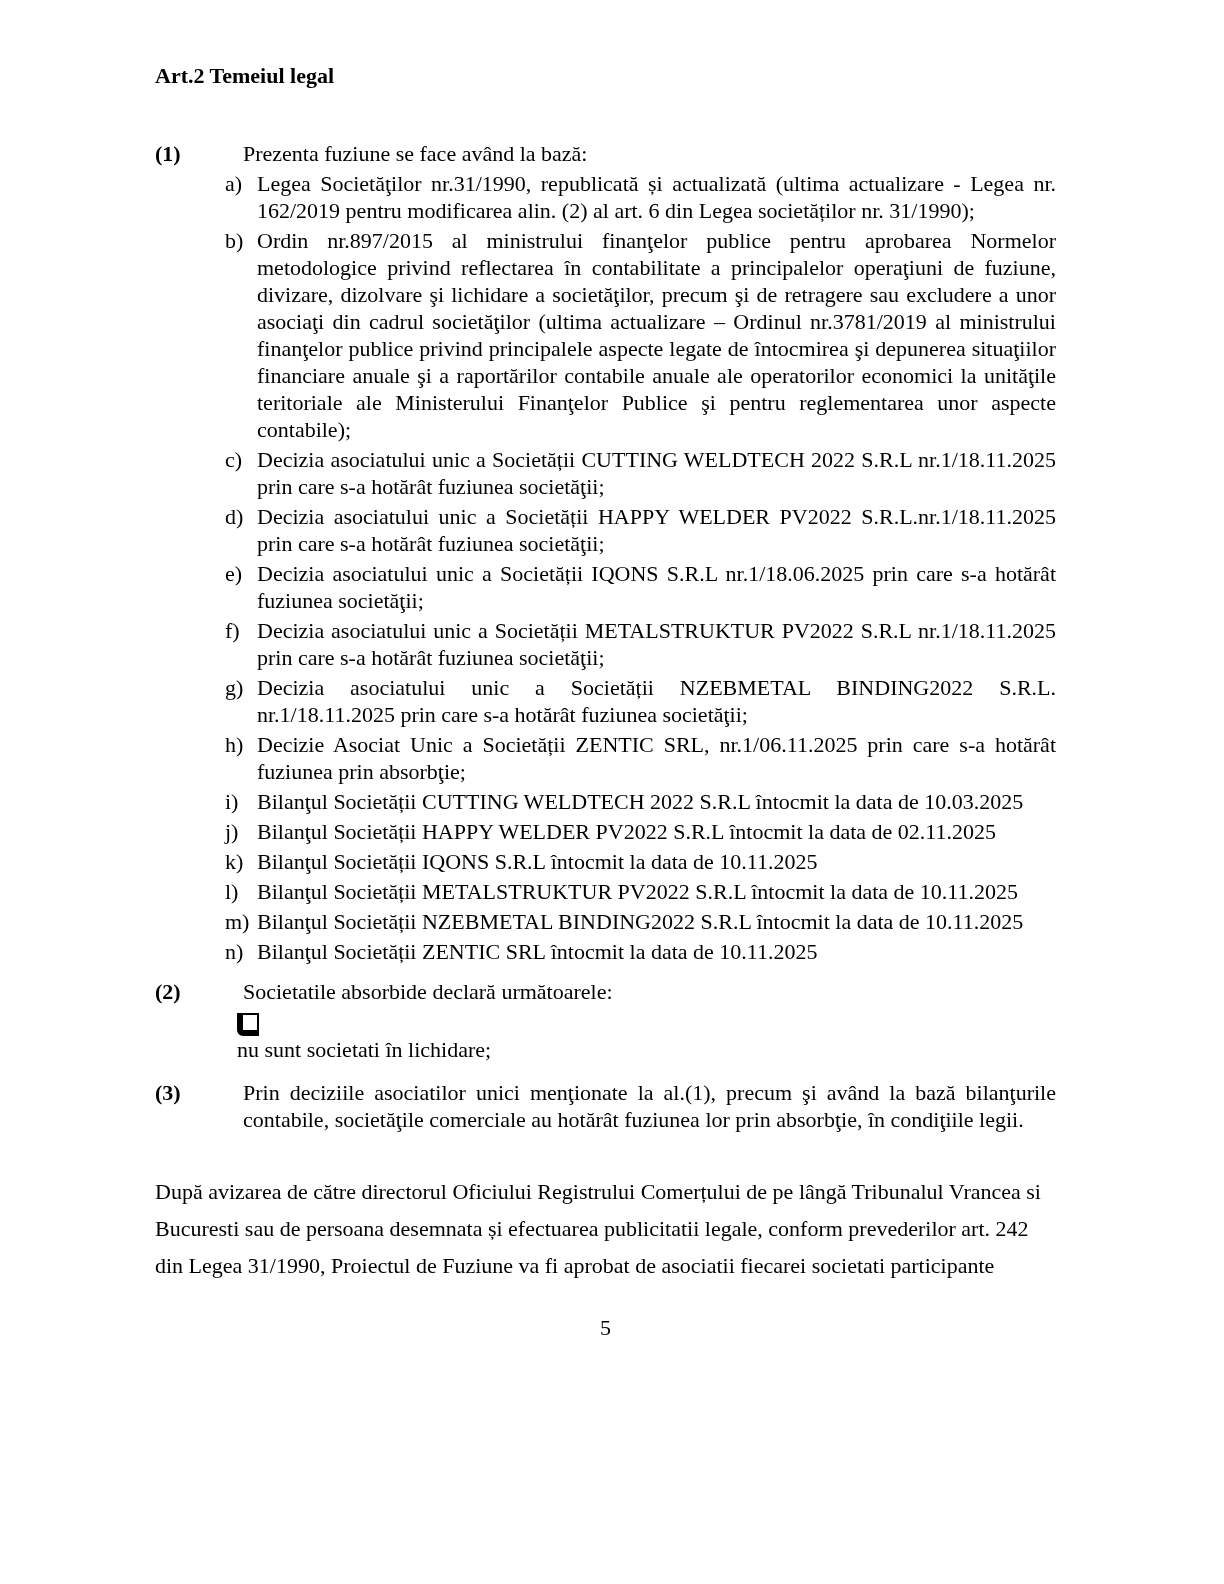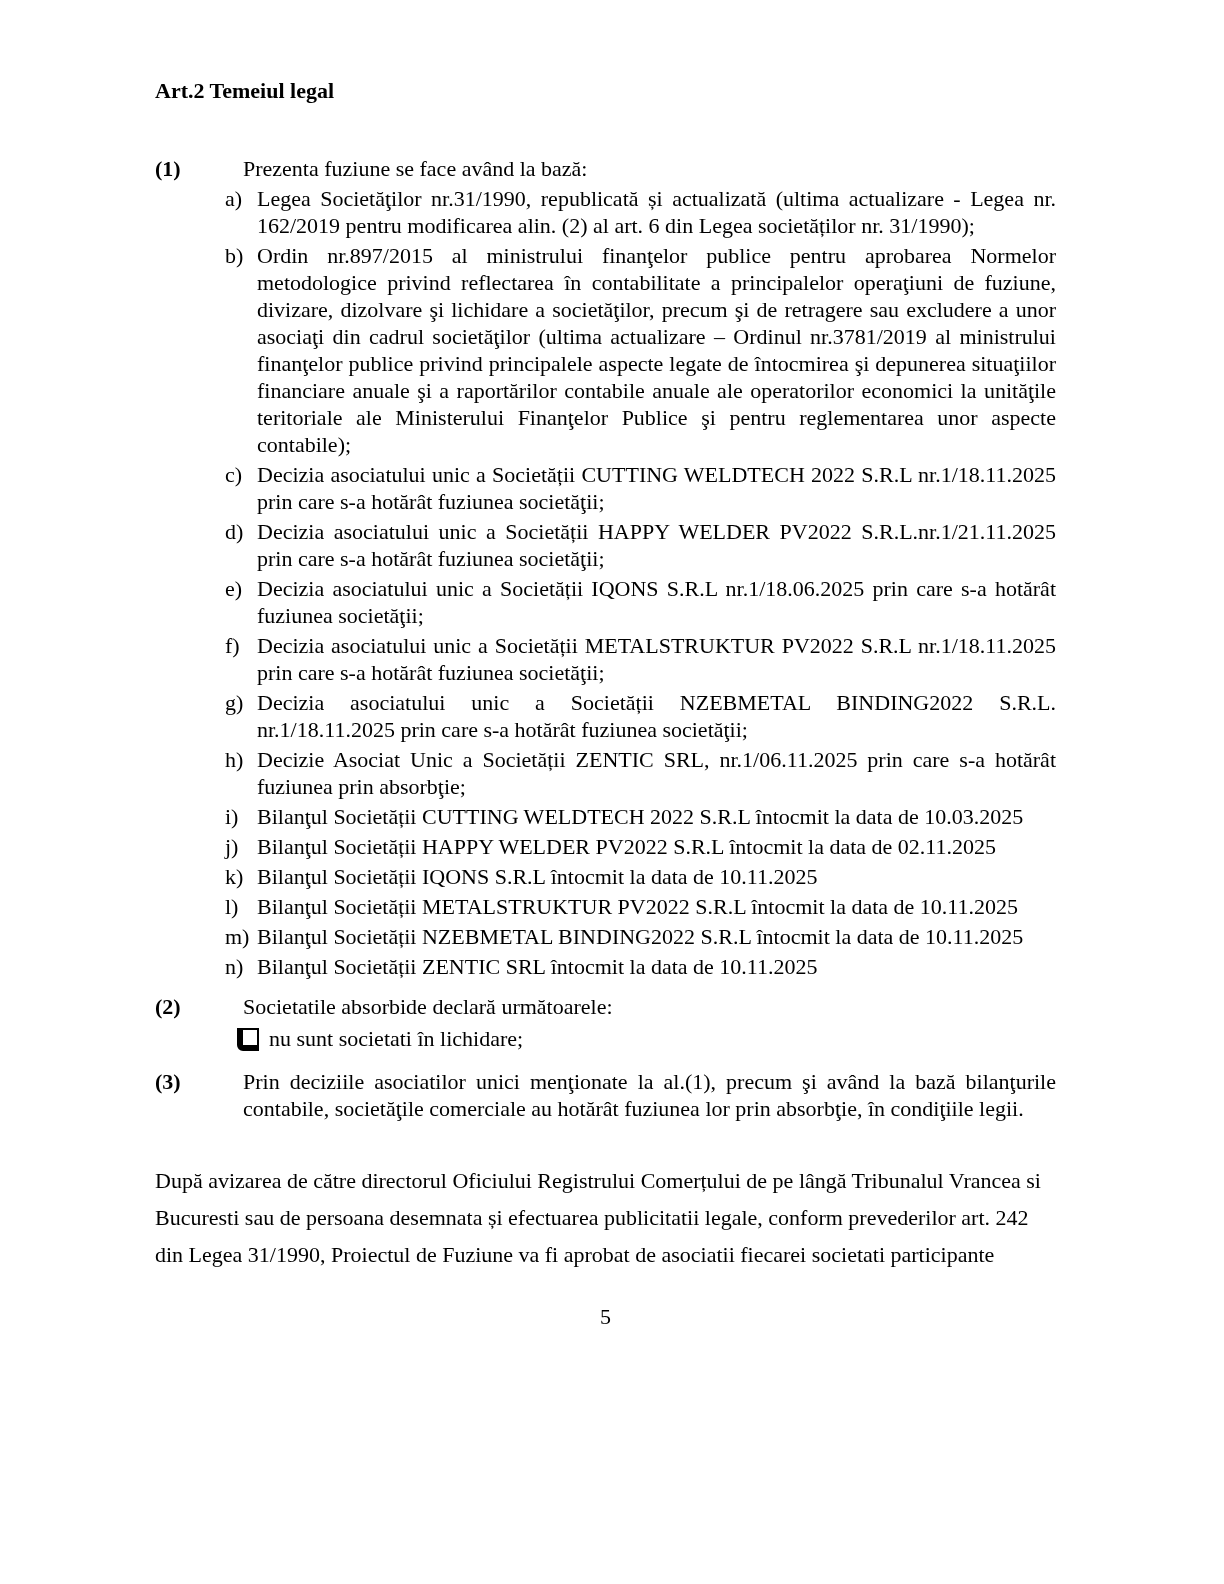--- a/index.html
+++ b/index.html
@@ -18,21 +18,21 @@
     font-family: "Liberation Serif", "DejaVu Serif", serif;
     font-size: 22px;
     line-height: 27px;
     box-sizing: border-box;
     padding: 62px 168px 0 155px;
     overflow: hidden;
   }
   .doc-title {
     font-weight: bold;
     font-size: 22px;
-    margin: 15px 0 0 0;
+    margin: 0 0 0 0;
   }
   .clause {
     display: flex;
     align-items: flex-start;
   }
   .clause-num {
     font-weight: bold;
     flex: 0 0 70px;
   }
   .clause-text {
@@ -61,20 +61,21 @@
     text-align: justify;
   }
   .merger-para {
     margin: 62px 0 0 70px;
     text-align: justify;
   }
   .checkbox-line {
     display: flex;
     align-items: flex-start;
     margin: 5px 0 0 82px;
+    flex-direction: column;
   }
   .checkbox-glyph {
     display: inline-block;
     width: 14px;
     height: 15px;
     margin: 3px 10px 0 0;
     border-style: solid;
     border-color: #000;
     border-width: 2px 2px 6px 6px;
     border-bottom-left-radius: 6px;
@@ -110,21 +111,21 @@
     <li class="letter-item">
       <span class="letter-marker">b)</span>
       <span class="letter-text">Ordin nr.897/2015 al ministrului finanţelor publice pentru aprobarea Normelor metodologice privind reflectarea în contabilitate a principalelor operaţiuni de fuziune, divizare, dizolvare şi lichidare a societăţilor, precum şi de retragere sau excludere a unor asociaţi din cadrul societăţilor (ultima actualizare – Ordinul nr.3781/2019 al ministrului finanţelor publice privind principalele aspecte legate de întocmirea şi depunerea situaţiilor financiare anuale şi a raportărilor contabile anuale ale operatorilor economici la unităţile teritoriale ale Ministerului Finanţelor Publice şi pentru reglementarea unor aspecte contabile);</span>
     </li>
     <li class="letter-item">
       <span class="letter-marker">c)</span>
       <span class="letter-text">Decizia asociatului unic a Societății CUTTING WELDTECH 2022 S.R.L nr.1/18.11.2025 prin care s-a hotărât fuziunea societăţii;</span>
     </li>
     <li class="letter-item">
       <span class="letter-marker">d)</span>
-      <span class="letter-text">Decizia asociatului unic a Societății  HAPPY WELDER PV2022 S.R.L.nr.1/21.11.2025 prin care s-a hotărât fuziunea societăţii;</span>
+      <span class="letter-text">Decizia asociatului unic a Societății  HAPPY WELDER PV2022 S.R.L.nr.1/18.11.2025 prin care s-a hotărât fuziunea societăţii;</span>
     </li>
     <li class="letter-item">
       <span class="letter-marker">e)</span>
       <span class="letter-text">Decizia asociatului unic a Societății IQONS S.R.L nr.1/18.06.2025 prin care s-a hotărât fuziunea societăţii;</span>
     </li>
     <li class="letter-item">
       <span class="letter-marker">f)</span>
       <span class="letter-text">Decizia asociatului unic a Societății METALSTRUKTUR PV2022 S.R.L nr.1/18.11.2025 prin care s-a hotărât fuziunea societăţii;</span>
     </li>
     <li class="letter-item">

